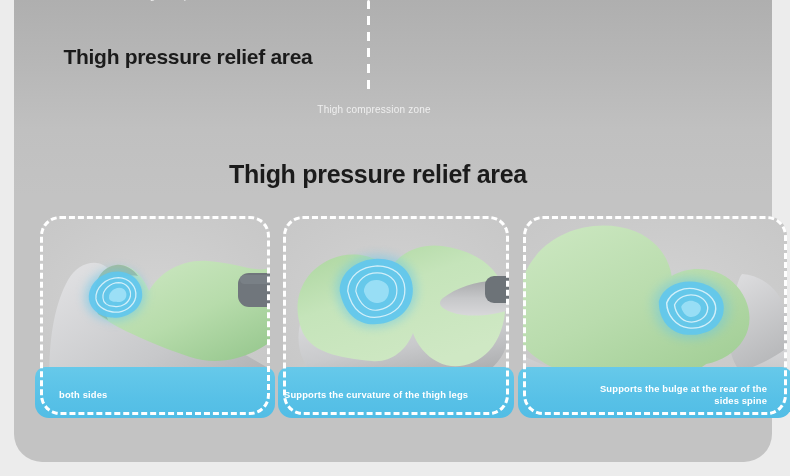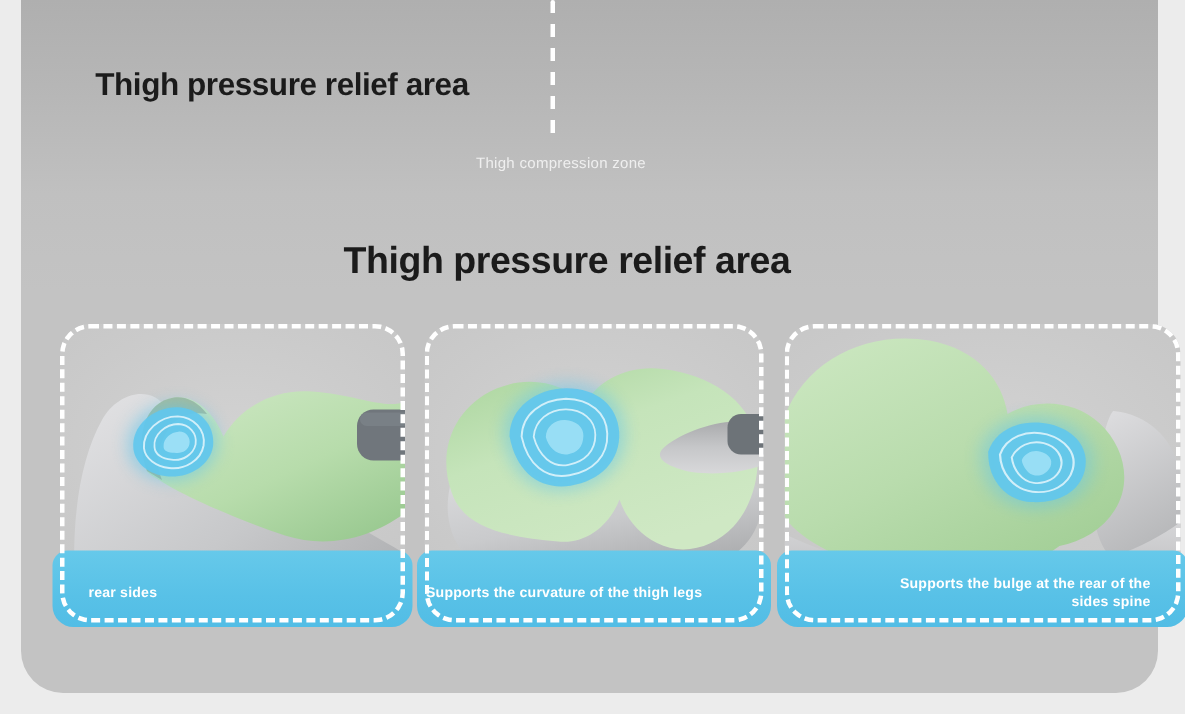--- a/index.html
+++ b/index.html
@@ -100,21 +100,21 @@
           <path d="M -23,-3 C -21,-14 -8,-21 4,-18 C 14,-15 20,-5 16,5 C 12,14 0,18 -10,14 C -18,11 -24,4 -23,-3 Z" fill="none" stroke="#ffffff" stroke-opacity="0.7" stroke-width="1.3"></path>
           <path d="M -16,-2 C -15,-10 -5,-15 3,-13 C 10,-11 14,-4 11,3 C 8,9 0,12 -7,9 C -13,7 -17,3 -16,-2 Z" fill="none" stroke="#ffffff" stroke-opacity="0.7" stroke-width="1.2"></path>
           <path d="M -10,-1 C -9,-6 -3,-9 2,-8 C 7,-7 9,-2 7,2 C 5,6 0,7 -4,5 C -8,4 -11,2 -10,-1 Z" fill="#a5e3f8" opacity="0.85"></path>
         </g>
         <rect x="198" y="57" width="42" height="34" rx="11" fill="#70767c"></rect>
         <rect x="200" y="59" width="38" height="9" rx="4.5" fill="#7e848a" opacity="0.7"></rect>
       </svg>
     </div>
     <div class="caption-bar">
       <div class="caption cap-left">
-        <span>rear sides</span>
+        <span>both sides</span>
       </div>
     </div>
     <div class="dashed-border"></div>
   </div>
 
   <div class="panel panel-2">
     <div class="photo">
       <svg viewBox="0 0 226 199" preserveAspectRatio="none">
         <defs>
           <linearGradient id="p2gray" x1="0" y1="0" x2="0.4" y2="1">

